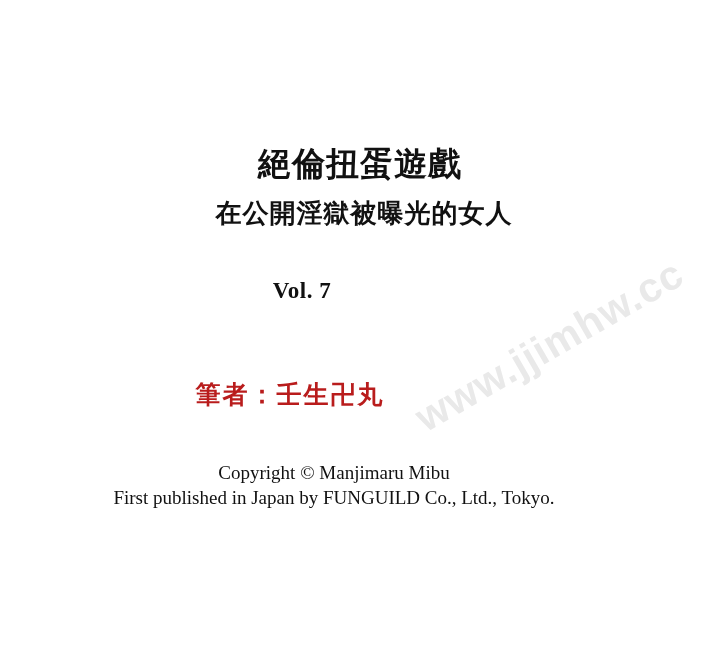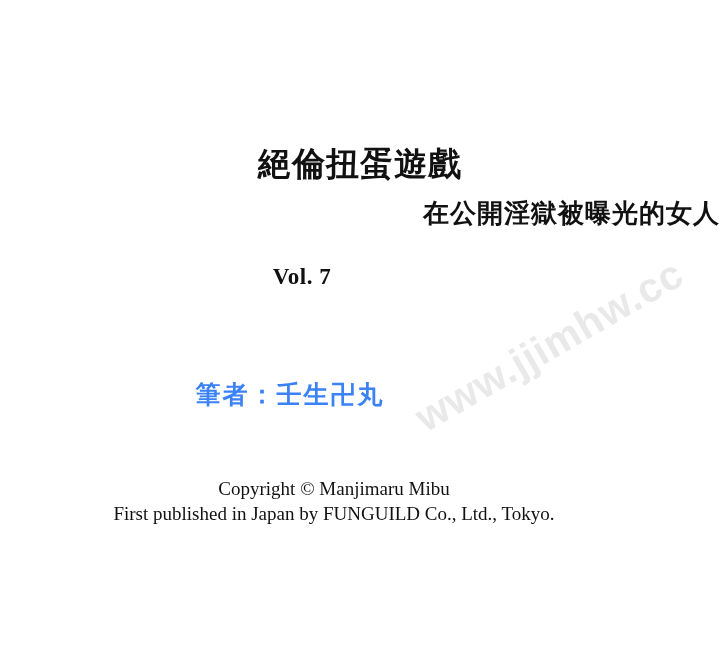--- a/index.html
+++ b/index.html
@@ -73,53 +73,52 @@
 
   .title-sub {
     font-family: "DejaVu Sans", sans-serif;
     font-weight: bold;
     font-size: 26px;
     line-height: 1.3;
     letter-spacing: 1px;
     color: #111111;
     margin: 13px 0 0 0;
     padding-left: 8px;
-    text-align: right;
   }
 
   .volume {
     position: absolute;
     left: 0;
-    top: 264px;
+    top: 278px;
     width: 604px;
     text-align: center;
     font-family: "Liberation Serif", serif;
     font-weight: bold;
     font-size: 23px;
     color: #111111;
     letter-spacing: 0.5px;
   }
 
   .author {
     position: absolute;
     left: 0;
     top: 378px;
     width: 580px;
     text-align: center;
     font-family: "DejaVu Sans", sans-serif;
     font-weight: bold;
     font-size: 25px;
     letter-spacing: 2px;
-    color: #3b82f6;
+    color: #b91c1c;
   }
 
   .copyright {
     position: absolute;
     left: 0;
-    top: 476px;
+    top: 460px;
     width: 668px;
     text-align: center;
     font-family: "Liberation Serif", serif;
     font-size: 19px;
     line-height: 1.33;
     color: #111111;
   }
   .copyright div {
     margin: 0;
     padding: 0;

